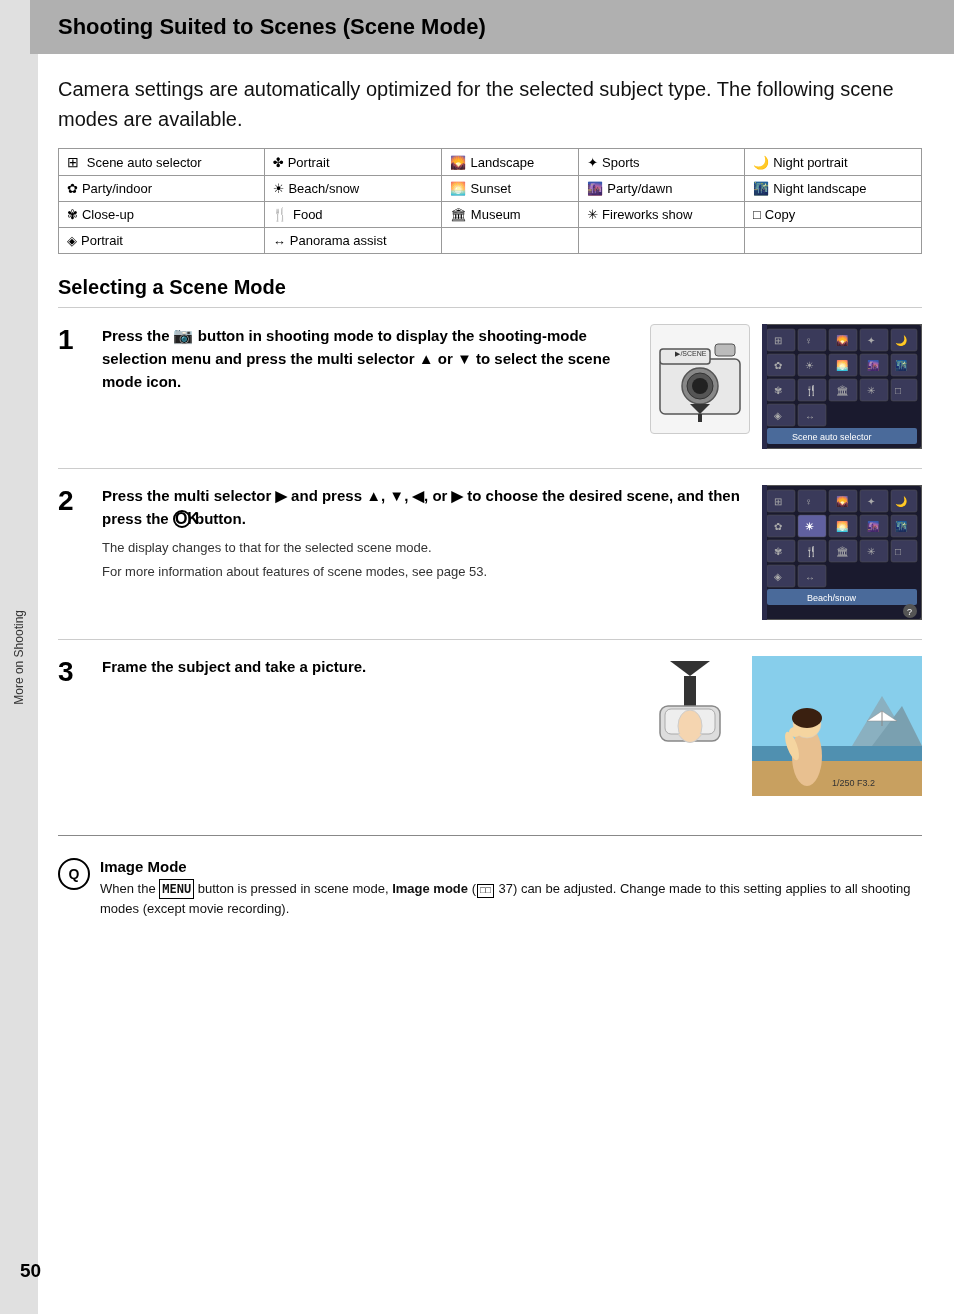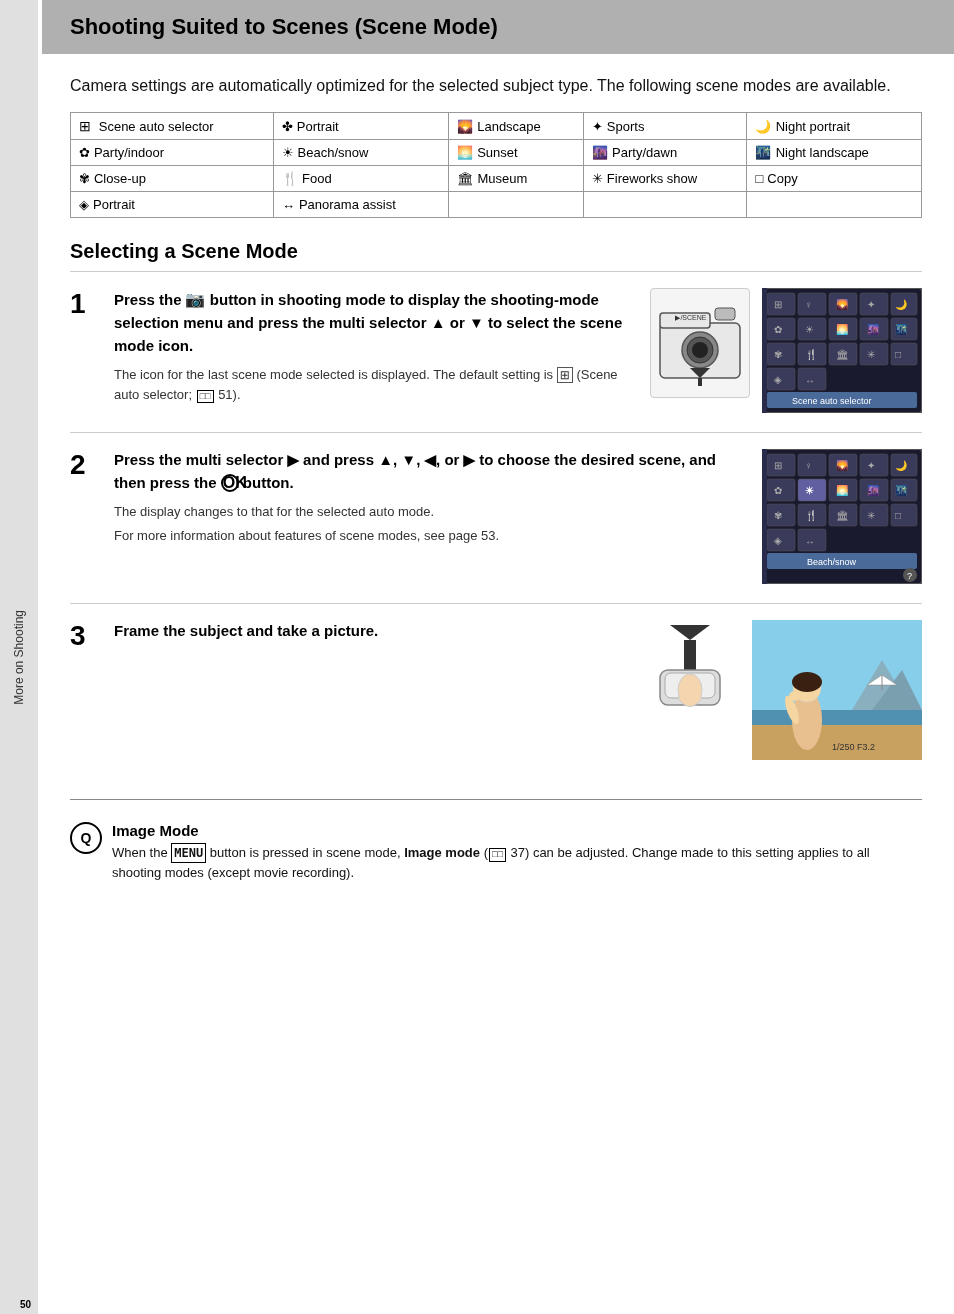--- a/index.html
+++ b/index.html
@@ -32,35 +32,35 @@
     .sidebar-text {
       writing-mode: vertical-rl;
       transform: rotate(180deg);
       font-size: 12px;
       color: #333;
       white-space: nowrap;
     }
 
     .main-content {
       flex: 1;
-      padding: 24px 32px 32px 32px;
+      padding: 24px 32px 32px 20px;
     }
 
     
     .page-title {
       background: #b0b0b0;
       margin: -24px -32px 20px -28px;
       padding: 14px 28px;
       font-size: 22px;
       font-weight: bold;
       color: #000;
     }
 
     .intro-text {
-      font-size: 16px;
+      font-size: 20px;
       line-height: 1.5;
       margin-bottom: 14px;
       color: #111;
     }
 
     
     .scene-table {
       width: 100%;
       border-collapse: collapse;
       margin-bottom: 22px;
@@ -199,23 +199,23 @@
     }
 
     .note-text {
       font-size: 13px;
       line-height: 1.5;
       color: #111;
     }
 
     .page-number {
       position: absolute;
-      bottom: 4px;
+      bottom: 32px;
       left: 20px;
-      font-size: 10px;
+      font-size: 19px;
       font-weight: bold;
     }
 
     .bold-text {
       font-weight: bold;
     }
 
     .ref-box {
       display: inline-block;
       border: 1px solid #000;
@@ -383,23 +383,20 @@
 
     <div class="section-title">Selecting a Scene Mode</div>
 
     <div class="steps-container">
 
       <div class="step-row">
         <div class="step-number">1</div>
         <div class="step-content">
           <div class="step-main-text">
             Press the <span style="font-size:16px;">📷</span> button in shooting mode to display the shooting-mode selection menu and press the multi selector <span>▲</span> or <span>▼</span> to select the scene mode icon.
-          </div>
-          <div class="step-sub-text">
-            The icon for the last scene mode selected is displayed. The default setting is <span style="font-size:12px;border:1px solid #555;padding:0 2px;">⊞</span> (Scene auto selector; <span class="ref-box">□□</span> 51).
           </div>
         </div>
         <div class="step-images">
 
           <div class="camera-btn-img">
             <svg class="camera-btn-svg" viewBox="0 0 90 100" xmlns="http://www.w3.org/2000/svg">
 
               <rect x="5" y="30" width="80" height="55" rx="5" fill="#e8e8e8" stroke="#555" stroke-width="1.5"></rect>
 
               <rect x="5" y="20" width="50" height="15" rx="3" fill="#e8e8e8" stroke="#555" stroke-width="1.5"></rect>
@@ -472,21 +469,21 @@
         </div>
       </div>
 
       <div class="step-row">
         <div class="step-number">2</div>
         <div class="step-content">
           <div class="step-main-text">
             Press the multi selector <span>▶</span> and press <span>▲, ▼, ◀</span>, or <span>▶</span> to choose the desired scene, and then press the <span class="icon-ok">OK</span> button.
           </div>
           <div class="step-sub-text">
-            The display changes to that for the selected auto mode.
+            The display changes to that for the selected scene mode.
           </div>
           <div class="step-sub-text" style="margin-top:4px;">
             For more information about features of scene modes, see page 53.
           </div>
         </div>
         <div class="step-images">
 
           <div>
             <svg width="160" height="135" viewBox="0 0 160 135" xmlns="http://www.w3.org/2000/svg">
               <rect x="0" y="0" width="160" height="135" rx="3" fill="#1a1a2e" stroke="#555" stroke-width="2"></rect>

